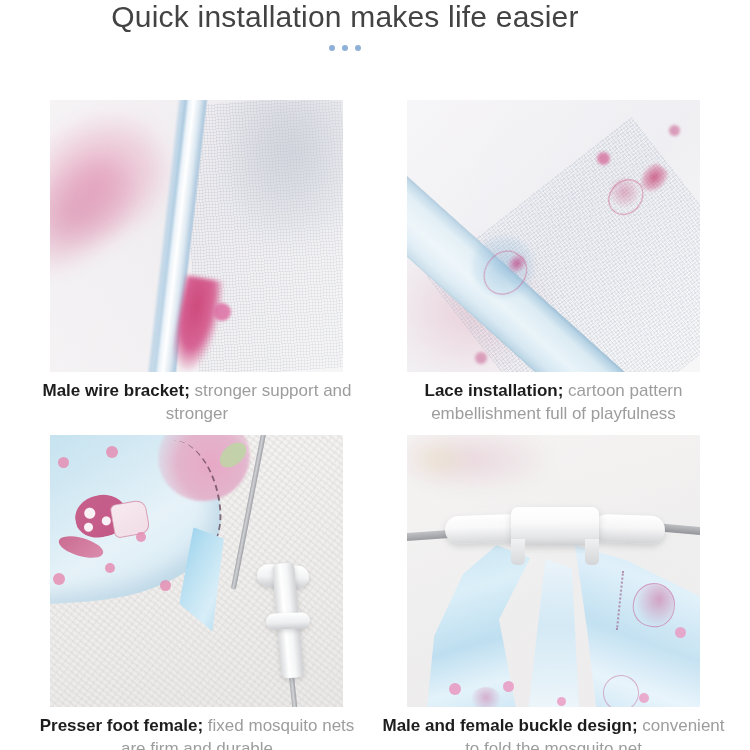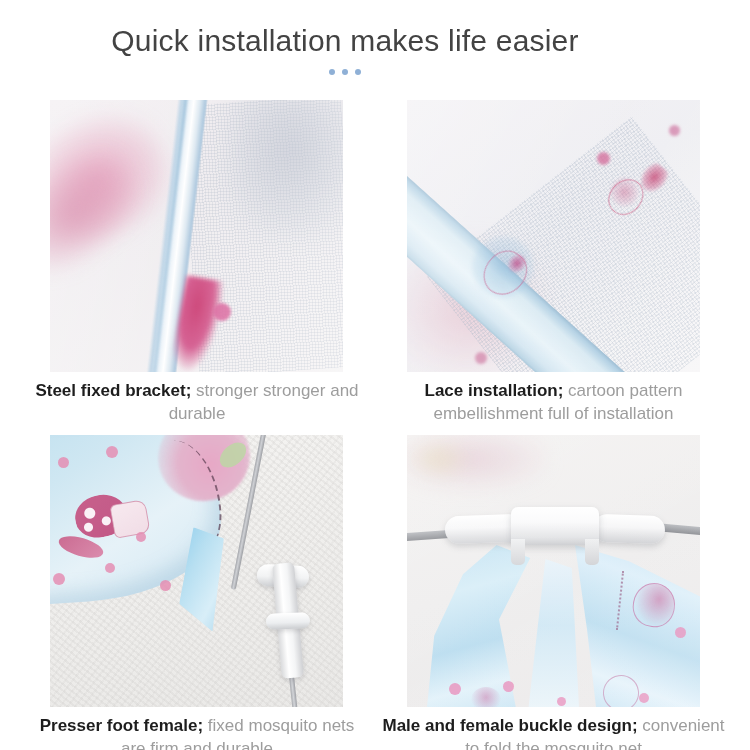--- a/index.html
+++ b/index.html
@@ -11,21 +11,20 @@
     width: 750px;
     height: 750px;
     font-family: "Liberation Sans", sans-serif;
     overflow: hidden;
     position: relative;
   }
 
   
   .page-header {
     width: 690px;
-    padding-top: 24px;
     text-align: center;
   }
   .page-title {
     font-size: 30px;
     font-weight: 400;
     color: #434343;
     letter-spacing: 0.2px;
     line-height: 34px;
     margin: 0;
   }
@@ -555,42 +554,42 @@
       <div class="blur-pink-b"></div>
       <div class="blur-gray"></div>
       <div class="mesh"></div>
       <div class="rod"></div>
       <div class="rod-edge"></div>
       <div class="pink-accent"></div>
       <div class="pink-dot"></div>
       <div class="soft-veil"></div>
     </div>
     <div class="caption">
-      <span class="lead">Steel fixed bracket;</span><span class="rest"> stronger stronger and durable</span>
+      <span class="lead">Male wire bracket;</span><span class="rest"> stronger support and stronger</span>
     </div>
   </div>
 
   <div class="feature-card right">
     <div class="photo p2">
       <div class="bg-blur-l"></div>
       <div class="mesh2"></div>
       <div class="lace-band"></div>
       <div class="lace-inner"></div>
       <div class="bluedot"></div>
       <div class="bunny-a"></div>
       <div class="bunny-a-outline"></div>
       <div class="bunny-b"></div>
       <div class="bunny-b-outline"></div>
       <div class="pdot1"></div>
       <div class="pdot2"></div>
       <div class="pdot3"></div>
       <div class="veil"></div>
     </div>
     <div class="caption">
-      <span class="lead">Lace installation;</span><span class="rest"> cartoon pattern embellishment full of installation</span>
+      <span class="lead">Lace installation;</span><span class="rest"> cartoon pattern embellishment full of playfulness</span>
     </div>
   </div>
 
   <div class="feature-card left" style="margin-top:10px;">
     <div class="photo p3">
       <div class="towel"></div>
       <div class="net"></div>
       <div class="flower"></div>
       <div class="leaf"></div>
       <div class="stitch"></div>

